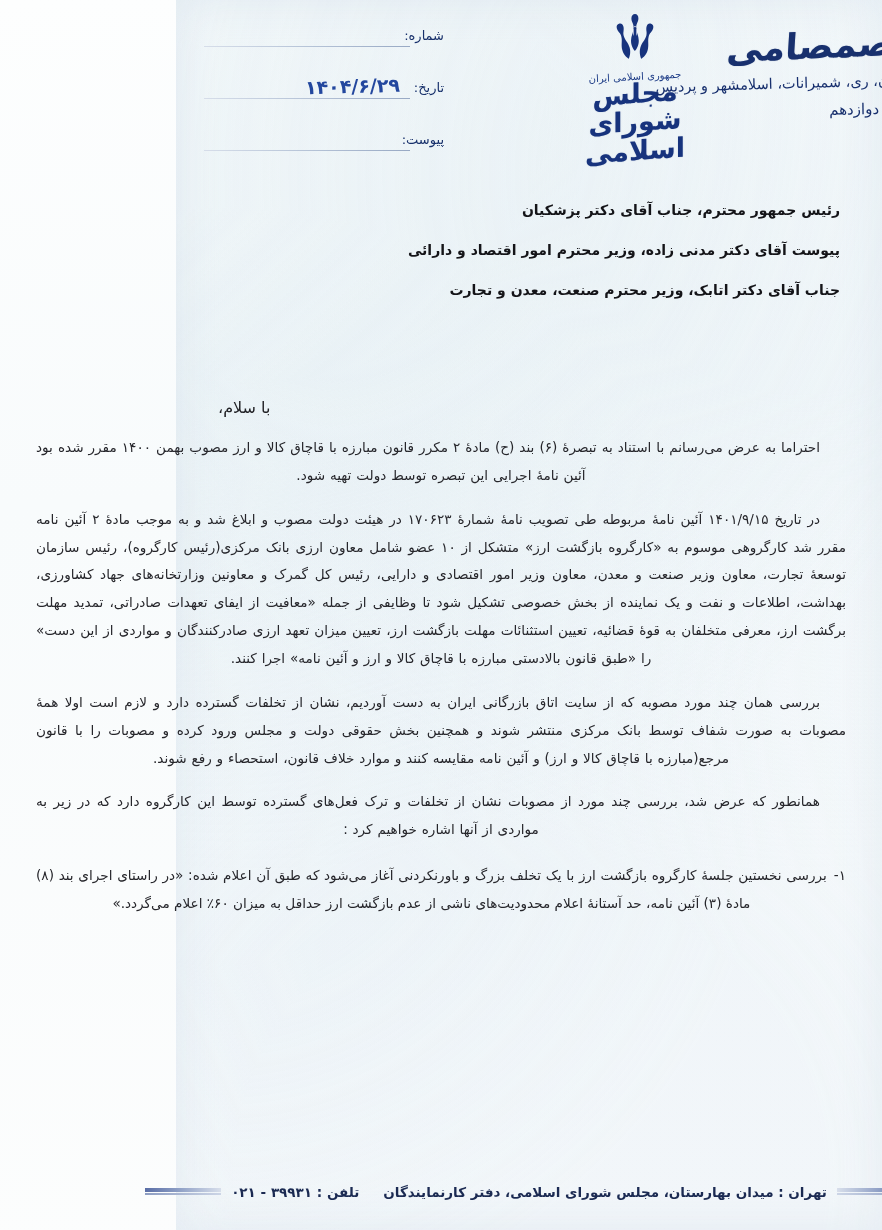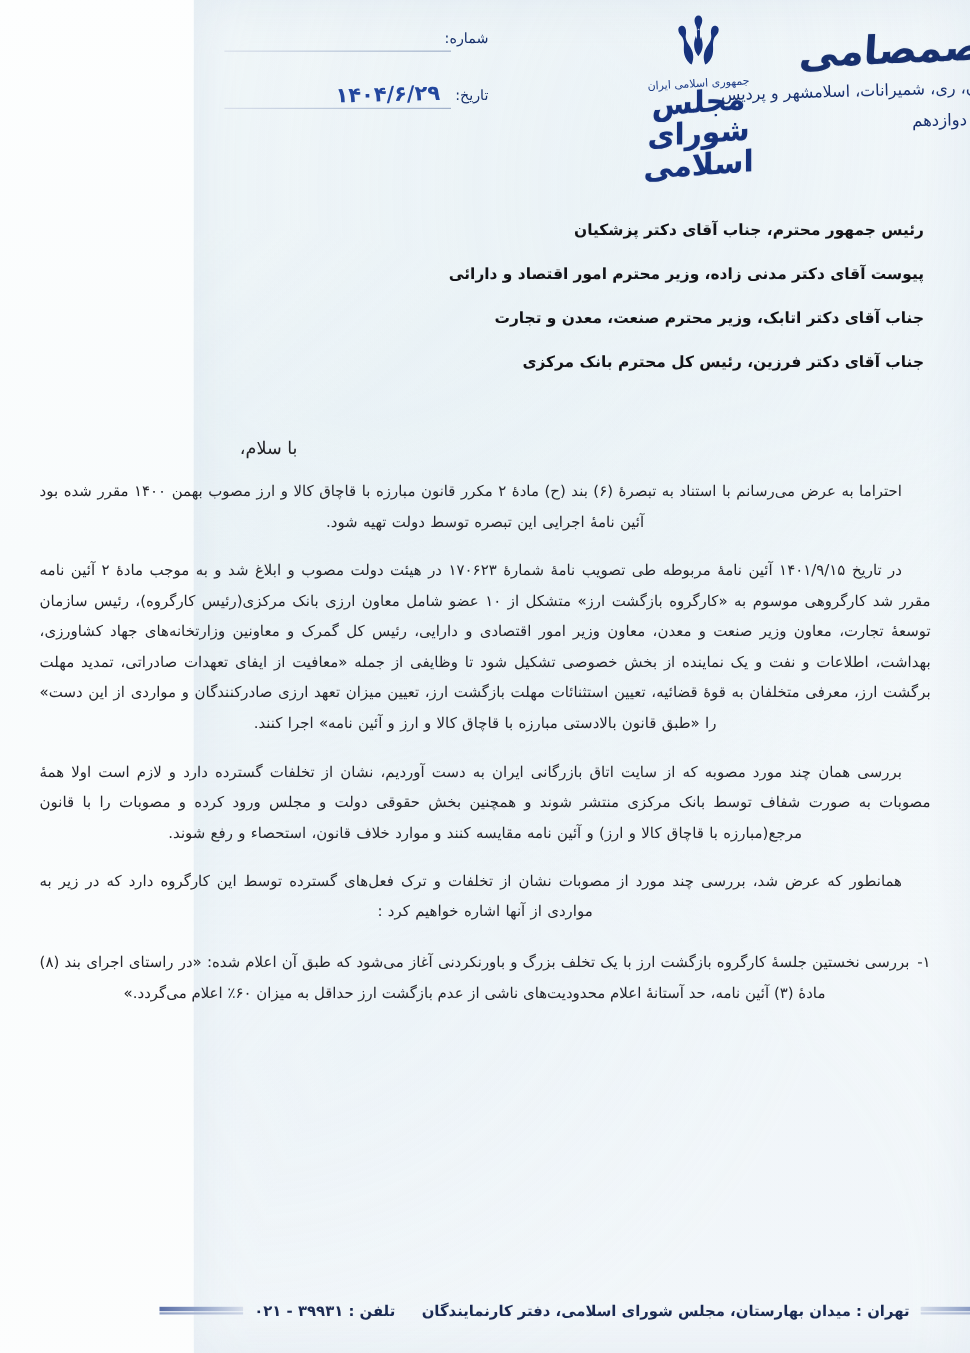--- a/index.html
+++ b/index.html
@@ -303,20 +303,25 @@
         <span class="meta-rule"></span>
         <span class="meta-value"></span>
       </div>
 
       <div class="meta-row">
         <span class="meta-label">تاریخ:</span>
         <span class="meta-rule"></span>
         <span class="meta-value">۱۴۰۴/۶/۲۹</span>
       </div>
 
+      <div class="meta-row">
+        <span class="meta-label">پیوست:</span>
+        <span class="meta-rule"></span>
+        <span class="meta-value"></span>
+      </div>
     </div>
 
     <div class="emblem">
       <svg width="72" height="62" viewBox="0 0 72 62" aria-hidden="true">
         <g fill="#17337d">
           <path d="M36 6c2.1 0 3.4 1.9 3.4 4.3 0 2.0-.6 3.4-1.3 5.0-.6 1.4-.9 2.4-.9 4.1 0 4.6 2.6 8.0 2.6 13.3 0 6.3-3.9 10.3-3.9 10.3s-3.9-4.0-3.9-10.3c0-5.3 2.6-8.7 2.6-13.3 0-1.7-.3-2.7-.9-4.1-.7-1.6-1.3-3.0-1.3-5.0C32.4 7.9 33.9 6 36 6z"></path>
           <path d="M20.5 15.5c1.8-.5 3.3.8 3.9 3.0.5 1.9.3 3.4.1 5.1-.2 1.5-.2 2.5.2 4.1 1.2 4.4 4.6 6.9 6.0 12.0 1.6 6.1-1.0 11.0-1.0 11.0s-4.8-2.7-6.4-8.8c-1.4-5.1.2-9.1-1.0-13.5-.4-1.6-.9-2.5-1.9-3.7-1.1-1.3-2.1-2.5-2.6-4.4-.6-2.2.3-4.2 2.7-4.8z"></path>
           <path d="M51.5 15.5c2.4.6 3.3 2.6 2.7 4.8-.5 1.9-1.5 3.1-2.6 4.4-1.0 1.2-1.5 2.1-1.9 3.7-1.2 4.4.4 8.4-1.0 13.5-1.6 6.1-6.4 8.8-6.4 8.8s-2.6-4.9-1.0-11.0c1.4-5.1 4.8-7.6 6.0-12.0.4-1.6.4-2.6.2-4.1-.2-1.7-.4-3.2.1-5.1.6-2.2 2.1-3.5 3.9-3.0z"></path>
           <path d="M36 17.8c1.5 1.6 2.4 3.6 2.4 5.8 0 2.3-.9 4.2-2.4 5.8-1.5-1.6-2.4-3.5-2.4-5.8 0-2.2.9-4.2 2.4-5.8z" fill="#fdfefe"></path>
           <rect x="34.6" y="19.0" width="2.8" height="12.4" rx="1.2"></rect>
@@ -330,21 +335,20 @@
       <div class="identity-name">حسین صمصامی</div>
       <div class="identity-role">نماینده مردم شریف تهران، ری، شمیرانات، اسلامشهر و پردیس</div>
       <div class="identity-term">دوره دوازدهم</div>
     </div>
   </div>
 
   <div class="addressees">
     <div class="addressee-line">رئیس جمهور محترم، جناب آقای دکتر پزشکیان</div>
     <div class="addressee-line">پیوست آقای دکتر مدنی زاده، وزیر محترم امور اقتصاد و دارائی</div>
     <div class="addressee-line">جناب آقای دکتر اتابک، وزیر محترم صنعت، معدن و تجارت</div>
-    <div class="addressee-line">جناب آقای دکتر فرزین، رئیس کل محترم بانک مرکزی</div>
   </div>
 
   <div class="salutation">با سلام،</div>
 
   <div class="body">
     <p class="para first-indent">احتراما به عرض می‌رسانم با استناد به تبصرهٔ (۶) بند (ح) مادهٔ ۲ مکرر قانون مبارزه با قاچاق کالا و ارز مصوب بهمن ۱۴۰۰ مقرر شده بود آئین نامهٔ اجرایی این تبصره توسط دولت تهیه شود.</p>
     <p class="para first-indent">در تاریخ ۱۴۰۱/۹/۱۵ آئین نامهٔ مربوطه طی تصویب نامهٔ شمارهٔ ۱۷۰۶۲۳ در هیئت دولت مصوب و ابلاغ شد و به موجب مادهٔ ۲ آئین نامه مقرر شد کارگروهی موسوم به «کارگروه بازگشت ارز» متشکل از ۱۰ عضو شامل معاون ارزی بانک مرکزی(رئیس کارگروه)، رئیس سازمان توسعهٔ تجارت، معاون وزیر صنعت و معدن، معاون وزیر امور اقتصادی و دارایی، رئیس کل گمرک و معاونین وزارتخانه‌های جهاد کشاورزی، بهداشت، اطلاعات و نفت و یک نماینده از بخش خصوصی تشکیل شود تا وظایفی از جمله «معافیت از ایفای تعهدات صادراتی، تمدید مهلت برگشت ارز، معرفی متخلفان به قوهٔ قضائیه، تعیین استثنائات مهلت بازگشت ارز، تعیین میزان تعهد ارزی صادرکنندگان و مواردی از این دست» را «طبق قانون بالادستی مبارزه با قاچاق کالا و ارز و آئین نامه» اجرا کنند.</p>
     <p class="para first-indent">بررسی همان چند مورد مصوبه که از سایت اتاق بازرگانی ایران به دست آوردیم، نشان از تخلفات گسترده دارد و لازم است اولا همهٔ مصوبات به صورت شفاف توسط بانک مرکزی منتشر شوند و همچنین بخش حقوقی دولت و مجلس ورود کرده و مصوبات را با قانون مرجع(مبارزه با قاچاق کالا و ارز) و آئین نامه مقایسه کنند و موارد خلاف قانون، استحصاء و رفع شوند.</p>
     <p class="para first-indent">همانطور که عرض شد، بررسی چند مورد از مصوبات نشان از تخلفات و ترک فعل‌های گسترده توسط این کارگروه دارد که در زیر به مواردی از آنها اشاره خواهیم کرد :</p>
 

